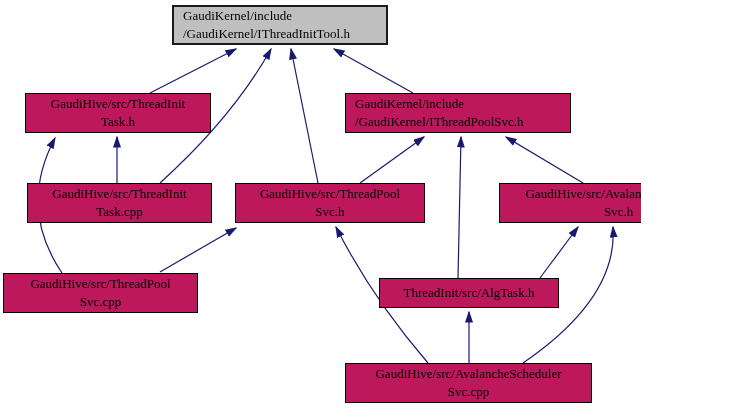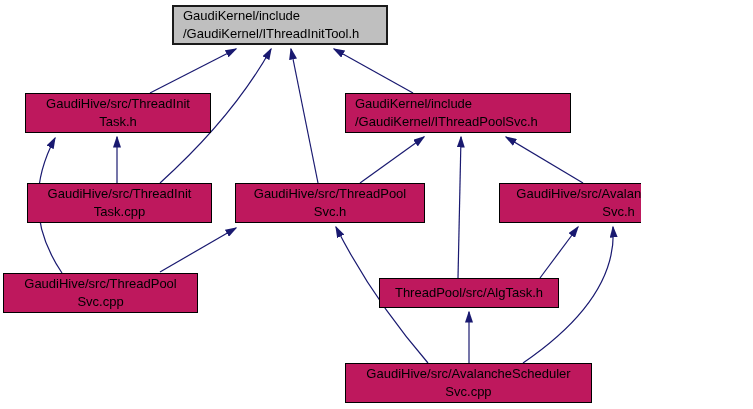--- a/index.html
+++ b/index.html
@@ -1,21 +1,21 @@
 <!DOCTYPE html>
 <html><head>
 <meta charset="utf-8">
 <style>
   html, body { margin: 0; padding: 0; background: #ffffff; }
   #canvas {
     position: relative;
     width: 641px;
     height: 409px;
     background: #ffffff;
-    font-family: Liberation Sans, sans-serif;
+    font-family: Liberation Serif, serif;
     overflow: hidden;
   }
   #edges {
     position: absolute;
     left: 0; top: 0;
     width: 753px; height: 409px;
   }
   .node {
     position: absolute;
     box-sizing: border-box;
@@ -95,18 +95,18 @@
 
   <div id="n4" class="node">GaudiHive/src/ThreadPool
 Svc.h</div>
 
   <div id="n5" class="node">GaudiHive/src/AvalancheScheduler
 Svc.h</div>
 
   <div id="n6" class="node">GaudiHive/src/ThreadPool
 Svc.cpp</div>
 
-  <div id="n7" class="node">ThreadPool/src/AlgTask.h</div>
+  <div id="n7" class="node">ThreadInit/src/AlgTask.h</div>
 
   <div id="n8" class="node">GaudiHive/src/AvalancheScheduler
 Svc.cpp</div>
 
 </div>
 
 </body></html>

